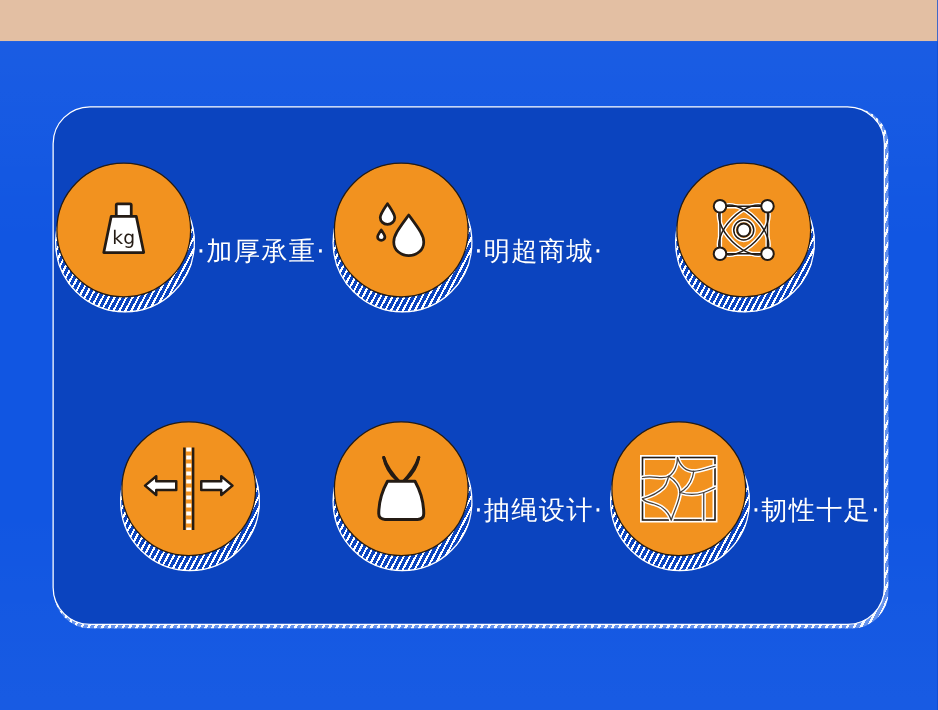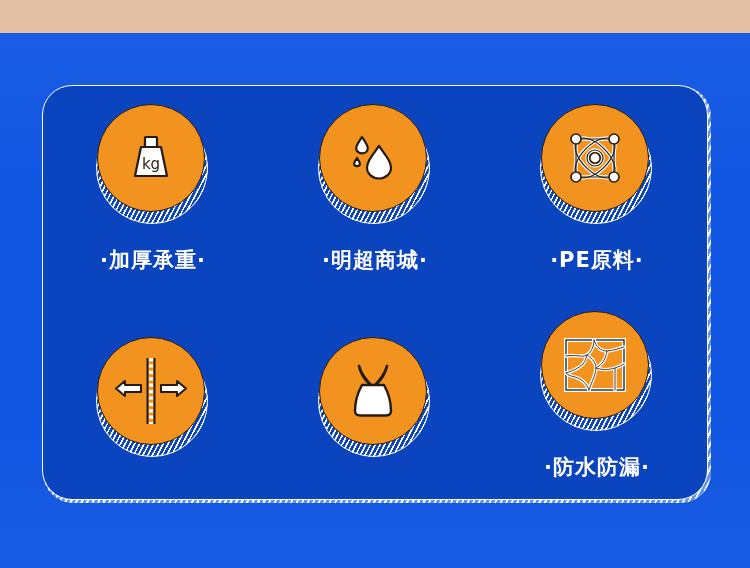--- a/index.html
+++ b/index.html
@@ -59,21 +59,21 @@
     -webkit-text-stroke:1.5px rgba(255,255,255,.05);
     white-space:nowrap;
   }
 
   
   .grid{
     position:absolute;left:42px;top:85px;width:666px;height:415px;
     display:grid;grid-template-columns:repeat(3,1fr);grid-template-rows:repeat(2,1fr);
     align-items:center;justify-items:center;
   }
-  .cell{display:flex;flex-direction:column;align-items:center;justify-content:center;}
+  .cell{display:flex;flex-direction:row;align-items:center;justify-content:center;}
 
   .badge-wrap{position:relative;width:112px;height:118px;}
   
   .badge-shadow{
     position:absolute;left:-1px;top:8px;width:112px;height:112px;border-radius:50%;
     background:#ffffff;
     -webkit-mask-image:repeating-linear-gradient(118deg,#000 0 1.6px,transparent 1.6px 4.2px);
     mask-image:repeating-linear-gradient(118deg,#000 0 1.6px,transparent 1.6px 4.2px);
   }
   .badge-shadow-outline{
@@ -82,21 +82,21 @@
   }
   .badge{
     position:absolute;left:0;top:0;width:108px;height:108px;border-radius:50%;
     background:#f2921f;border:1.6px solid #241b14;box-sizing:border-box;
     display:flex;align-items:center;justify-content:center;
     z-index:2;
   }
   .badge svg{display:block;}
 
   .caption{
-    margin-top:24px;color:#ffffff;font-size:21px;font-weight:700;
+    margin-top:24px;color:#ffffff;font-size:21px;font-weight:400;
     letter-spacing:1px;white-space:nowrap;
     text-shadow:0 1px 0 rgba(0,0,0,.08);
   }
 </style>
 </head>
 <body>
 
 <div id="page">
 
   <div class="top-band"></div>
@@ -168,21 +168,20 @@
             <g fill="#ffffff" stroke="#241b14" stroke-width="1.6">
               <circle cx="14" cy="14" r="5"></circle>
               <circle cx="52" cy="14" r="5"></circle>
               <circle cx="52" cy="52" r="5"></circle>
               <circle cx="14" cy="52" r="5"></circle>
               <circle cx="33" cy="33" r="5.2"></circle>
             </g>
           </svg>
         </div>
       </div>
-      <div class="caption">·PE原料·</div>
     </div>
 
     <div class="cell">
       <div class="badge-wrap">
         <div class="badge-shadow"></div>
         <div class="badge-shadow-outline"></div>
         <div class="badge">
           <svg width="74" height="74" viewBox="0 0 74 74">
             <line x1="33.5" y1="4" x2="33.5" y2="70" stroke="#241b14" stroke-width="2"></line>
             <line x1="40.5" y1="4" x2="40.5" y2="70" stroke="#241b14" stroke-width="2"></line>
@@ -205,20 +204,21 @@
             <g fill="none" stroke="#241b14" stroke-width="2.4" stroke-linecap="round">
               <path d="M21 10 C24 20 31 27 35 31"></path>
               <path d="M49 10 C46 20 39 27 35 31"></path>
               <path d="M21 10 C22.5 18 27 24 31.5 28"></path>
               <path d="M49 10 C47.5 18 43 24 38.5 28"></path>
             </g>
             <path d="M24 29 H46 C51 38 53 48 53 55 C53 58 51 59.5 48 59.5 H22 C19 59.5 17 58 17 55 C17 48 19 38 24 29 Z" fill="#ffffff" stroke="#241b14" stroke-width="2.4" stroke-linejoin="round"></path>
           </svg>
         </div>
       </div>
+      <div class="caption">·抽绳设计·</div>
     </div>
 
     <div class="cell">
       <div class="badge-wrap">
         <div class="badge-shadow"></div>
         <div class="badge-shadow-outline"></div>
         <div class="badge">
           <svg width="64" height="56" viewBox="0 0 64 56">
             <rect x="3" y="3" width="58" height="50" fill="none" stroke="#ffffff" stroke-width="4"></rect>
             <rect x="3" y="3" width="58" height="50" fill="none" stroke="#241b14" stroke-width="1.3"></rect>
@@ -238,17 +238,17 @@
               <path d="M3 36 C10 34 16 31 20 27 C23 24 23 20 24 18"></path>
               <path d="M24 18 C30 22 33 26 33 31 C33 37 29 44 26 53"></path>
               <path d="M44 14 C43 21 40 26 36 29 C34 30.5 33 30.8 33 31"></path>
               <path d="M33 31 C39 33 46 33 52 31 C56 29.6 59 28 61 27"></path>
               <path d="M26 53 C24 47 19 42 12 40 C8 39 5 38.5 3 36"></path>
               <path d="M52 31 C52 39 52 47 52 53"></path>
             </g>
           </svg>
         </div>
       </div>
-      <div class="caption">·防水防漏·</div>
+      <div class="caption">·韧性十足·</div>
     </div>
 
   </div>
 </div>
 
 </body></html>

